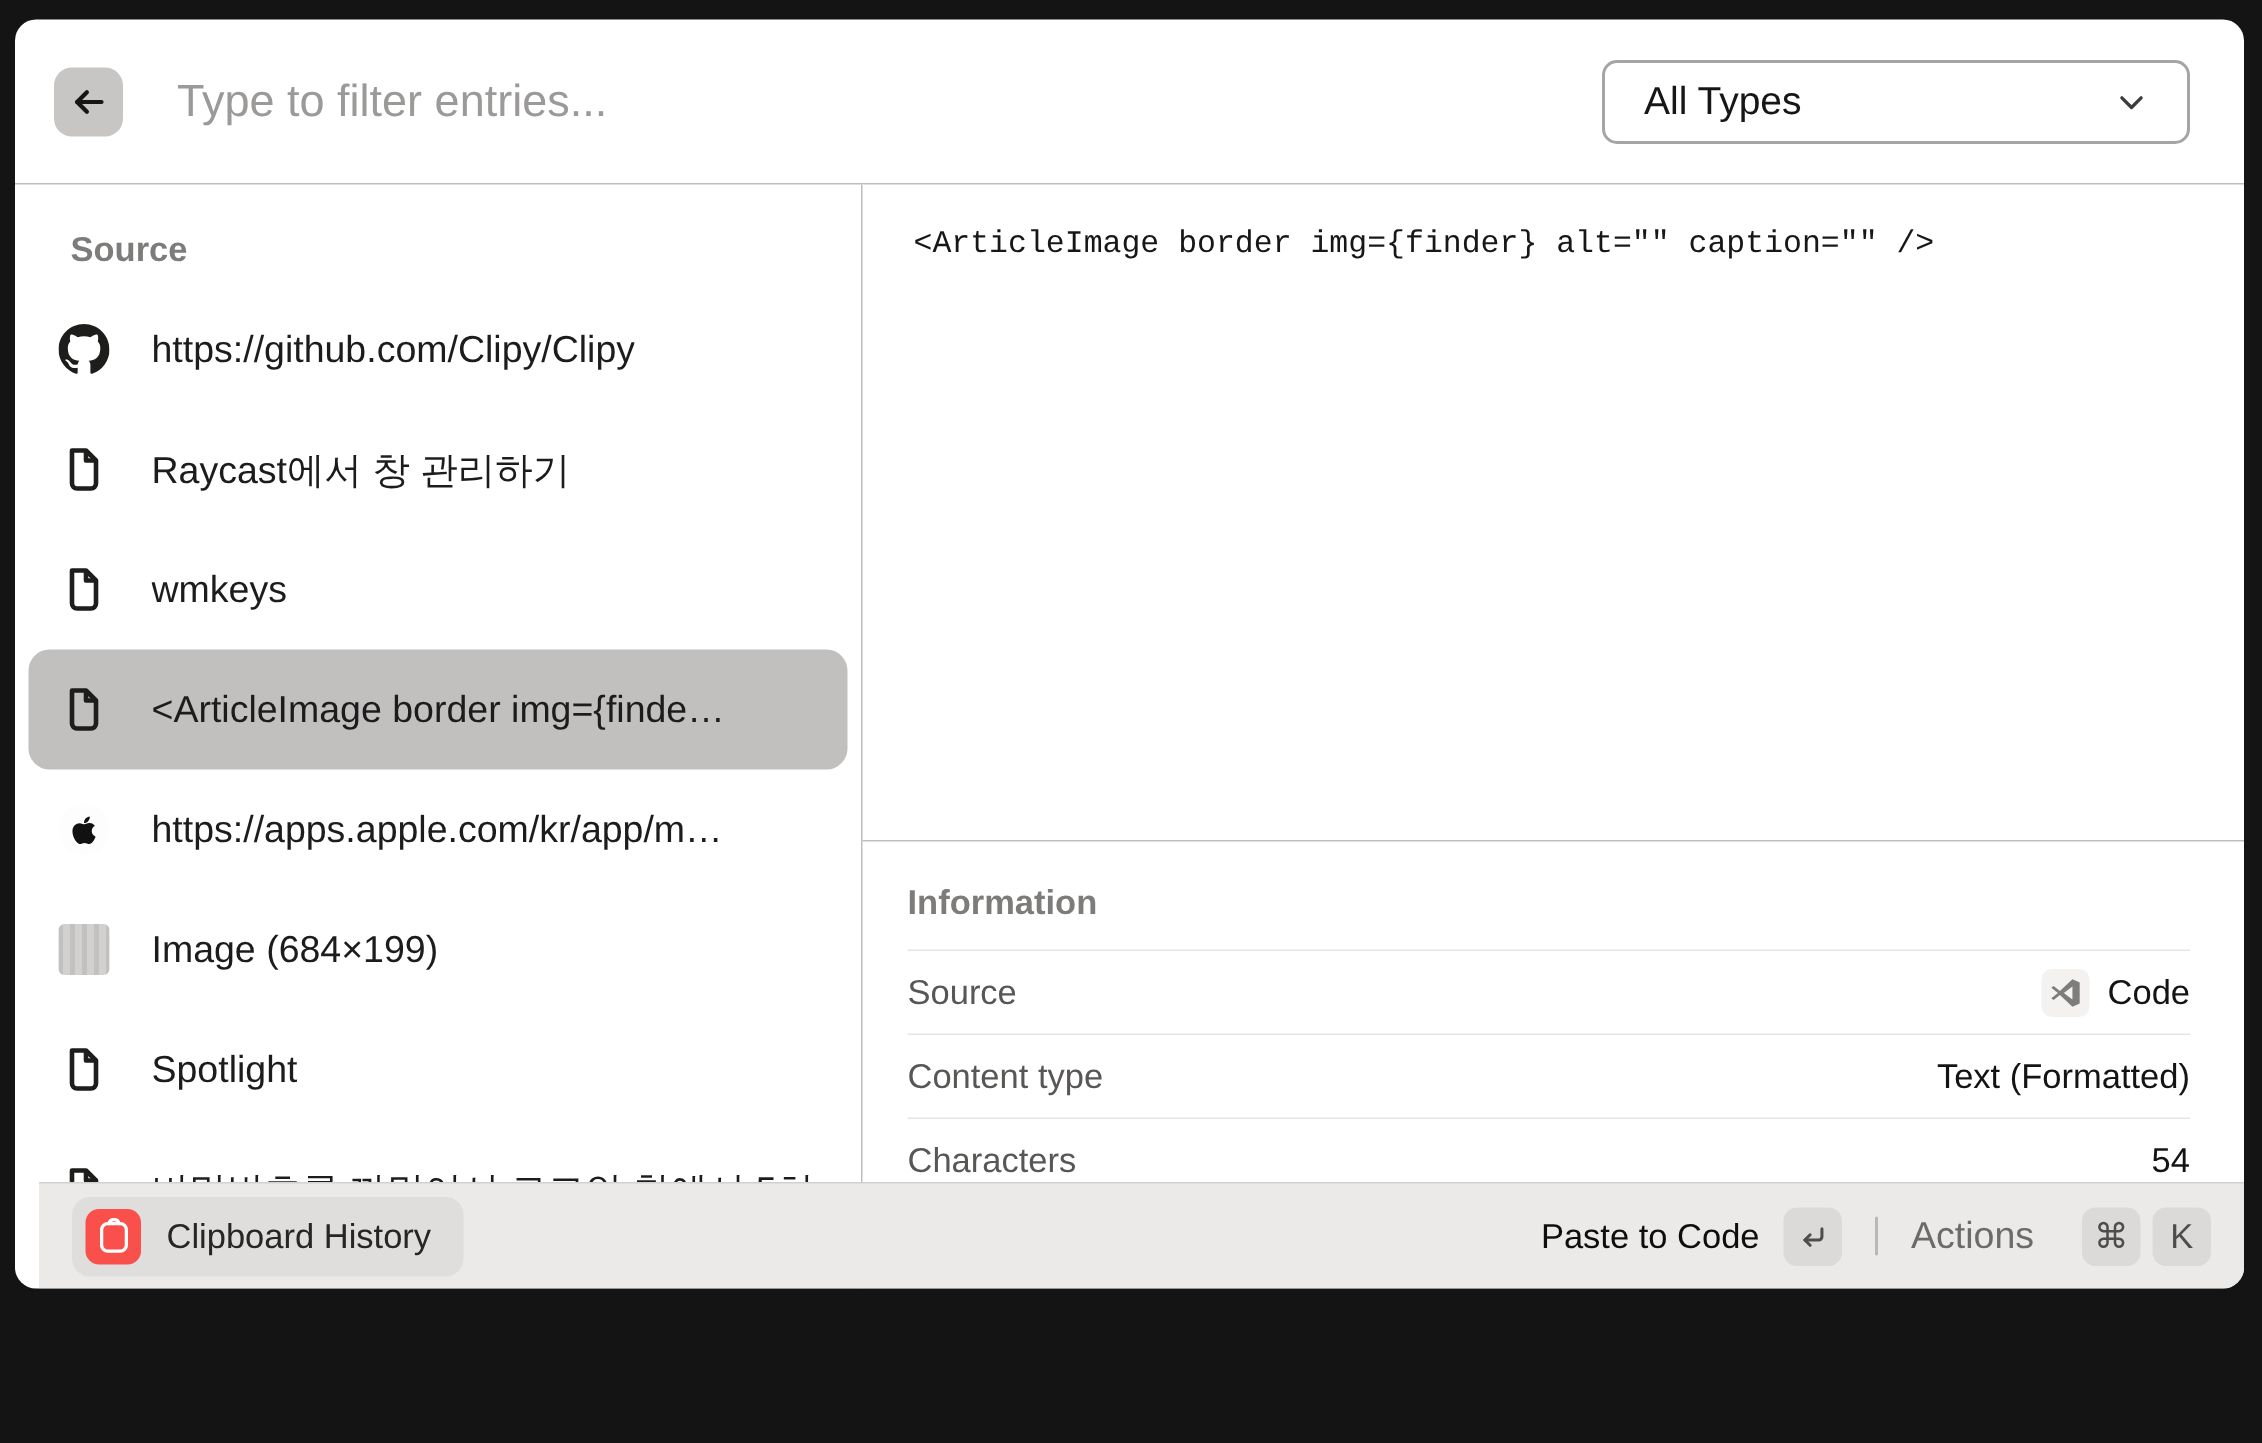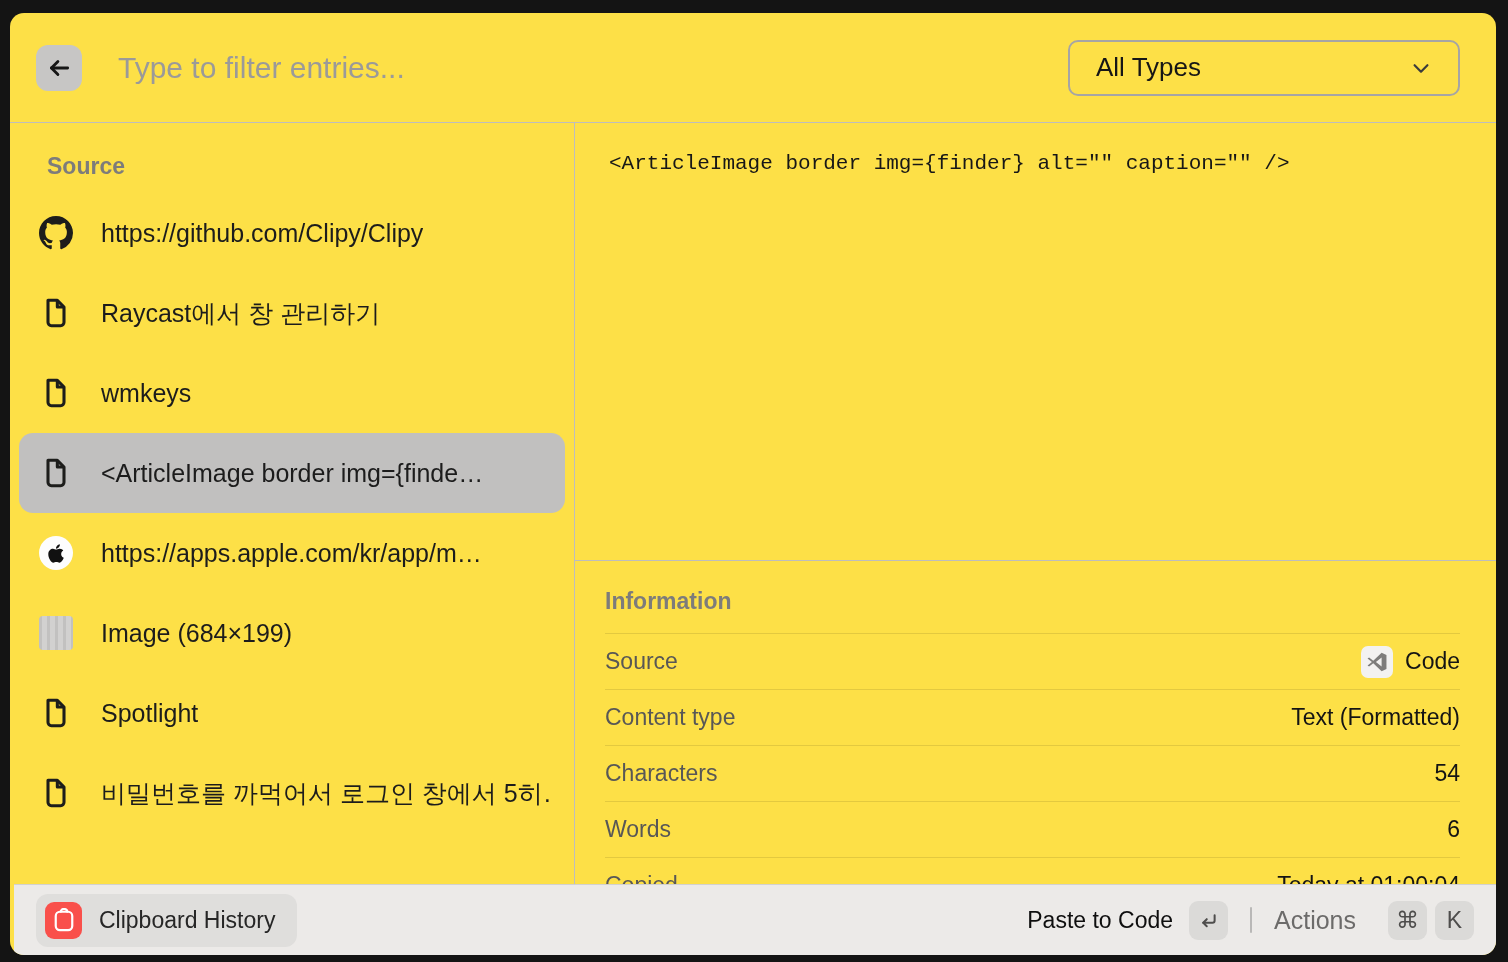--- a/index.html
+++ b/index.html
@@ -5,22 +5,22 @@
   * { margin:0; padding:0; box-sizing:border-box; }
   html,body { width:1508px; height:962px; }
   body {
     background:#141414;
     position:relative;
     overflow:hidden;
     font-family:"Liberation Sans", sans-serif;
     -webkit-font-smoothing:antialiased;
   }
   .window {
-    position:absolute; left:10px; top:13px; width:1486px; height:942px;
-    background:#fde047; border-radius:14px; overflow:hidden;
+    position:absolute; left:10px; top:13px; width:1486px; height:846px;
+    background:#ffffff; border-radius:14px; overflow:hidden;
     display:flex; flex-direction:column;
   }
   
   .header {
     height:110px; flex:0 0 110px; display:flex; align-items:center;
     padding:0 36px 0 26px; border-bottom:1px solid #bebdbc;
   }
   .back-btn {
     width:46px; height:46px; border-radius:12px; background:#c7c6c5;
     display:flex; align-items:center; justify-content:center; flex:0 0 auto;
@@ -77,21 +77,21 @@
   }
   .info-row:first-of-type { border-top:none; }
   .info-label { font-size:23px; color:#585756; }
   .info-value { font-size:23px; color:#141414; display:flex; align-items:center; gap:12px; }
   .src-chip {
     width:32px; height:32px; border-radius:7px; background:#f3f2f1;
     display:flex; align-items:center; justify-content:center;
   }
   
   .footer {
-    position:absolute; left:4px; right:0; bottom:0; height:71px; z-index:5;
+    position:absolute; left:16px; right:0; bottom:0; height:71px; z-index:5;
     background:#eceae8; border-top:1px solid #d2d1cf;
     display:flex; align-items:center; padding:0 22px;
   }
   .app-chip {
     display:flex; align-items:center; gap:17px; background:#dfdedc;
     border-radius:12px; padding:8px 22px 8px 9px;
   }
   .clip-icon {
     width:37px; height:37px; border-radius:9px; background:#f9504b;
     display:flex; align-items:center; justify-content:center;

